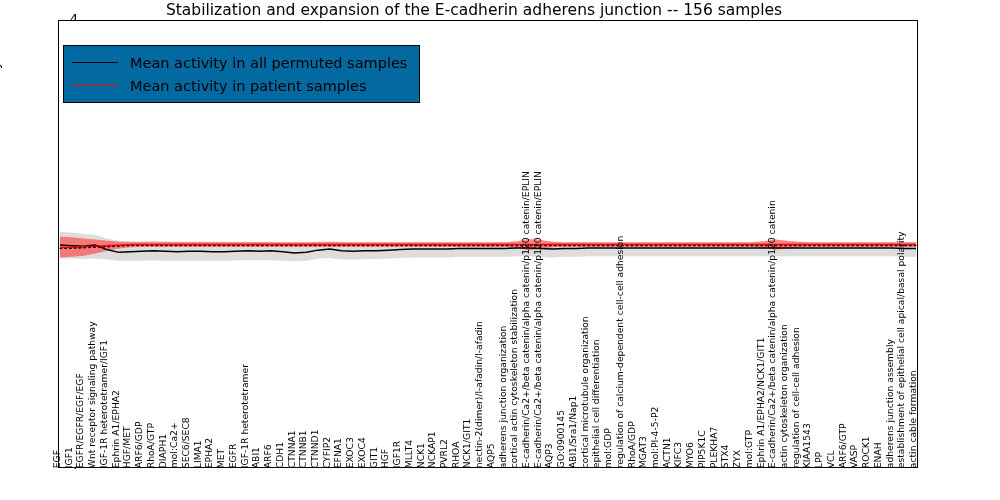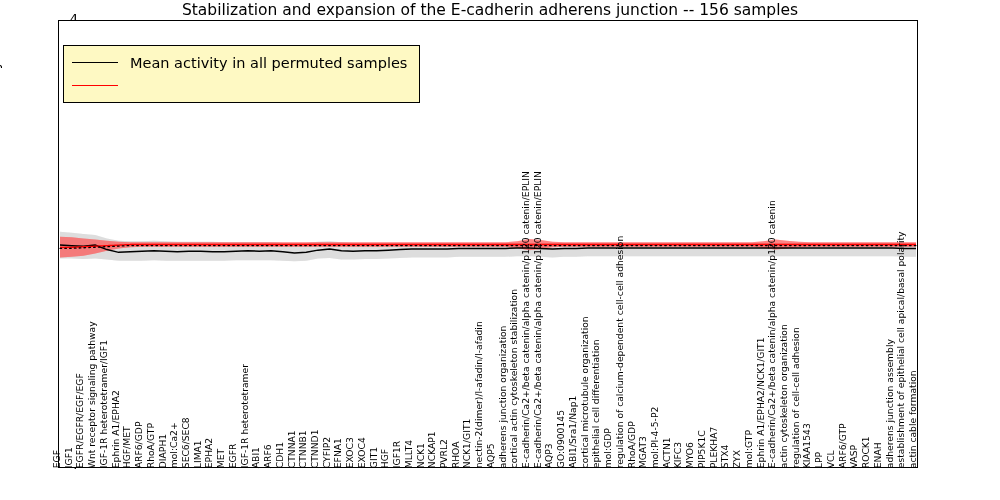--- a/index.html
+++ b/index.html
@@ -1,20 +1,20 @@
 <!DOCTYPE html>
 <html><head>
 <meta charset="utf-8">
 <style>
   html,body{margin:0;padding:0;background:#ffffff;}
   body{width:1000px;height:500px;font-family:"DejaVu Sans","Liberation Sans",sans-serif;overflow:hidden;}
   #fig{position:relative;width:1000px;height:500px;background:#fff;}
 
   
-  #title{position:absolute;left:60px;top:1px;width:860px;text-align:center;
+  #title{position:absolute;left:44px;top:1px;width:860px;text-align:center;
          font-size:15.5px;color:#000;white-space:nowrap;}
 
   
   #axes{position:absolute;left:58px;top:20px;width:860px;height:448px;
         border:1.2px solid #000;box-sizing:border-box;background:#fff;overflow:hidden;}
   #plotsvg{position:absolute;left:0;top:0;}
 
   
   #ylabel{position:absolute;left:-14px;top:205px;width:180px;
           transform:rotate(-90deg);transform-origin:left top;
@@ -26,21 +26,21 @@
 
   
   #xlabel{position:absolute;left:58px;top:478px;width:860px;text-align:center;
           font-size:13.5px;color:#000;}
   #xticklabels{position:absolute;left:58px;top:468px;width:860px;height:0;}
   .xtl{position:absolute;bottom:0;transform-origin:left bottom;
        transform:rotate(-90deg);white-space:nowrap;font-size:9.2px;
        line-height:9.2px;color:#000;}
 
   
-  #legend{position:absolute;left:63px;top:45px;background:#fef9c3;
+  #legend{position:absolute;left:63px;top:45px;background:#0369a1;
           border:1.1px solid #000;padding:5px 12px 5px 8px;}
   .legrow{display:flex;align-items:center;height:23px;}
   .legline{display:inline-block;width:46px;height:0;border-top:1.6px solid #000;margin-right:12px;}
   .legline.red{border-top-color:#ff0000;}
   .legtxt{font-size:14.5px;color:#000;white-space:nowrap;}
 </style>
 </head>
 <body>
 
 <div id="fig">
@@ -90,20 +90,21 @@
       </svg>
   </div>
 
   <div id="legend">
     <div class="legrow">
       <span class="legline"></span>
       <span class="legtxt">Mean activity in all permuted samples</span>
     </div>
     <div class="legrow">
       <span class="legline red"></span>
+      <span class="legtxt">Mean activity in patient samples</span>
     </div>
   </div>
 
   <div id="xticklabels">
       <div class="xtl" style="left: 3px;">EGF</div>
       <div class="xtl" style="left: 14.726px;">IGF1</div>
       <div class="xtl" style="left: 26.4521px;">EGFR/EGFR/EGF/EGF</div>
       <div class="xtl" style="left: 38.1781px;">Wnt receptor signaling pathway</div>
       <div class="xtl" style="left: 49.9041px;">IGF-1R heterotetramer/IGF1</div>
       <div class="xtl" style="left: 61.6301px;">Ephrin A1/EPHA2</div>

